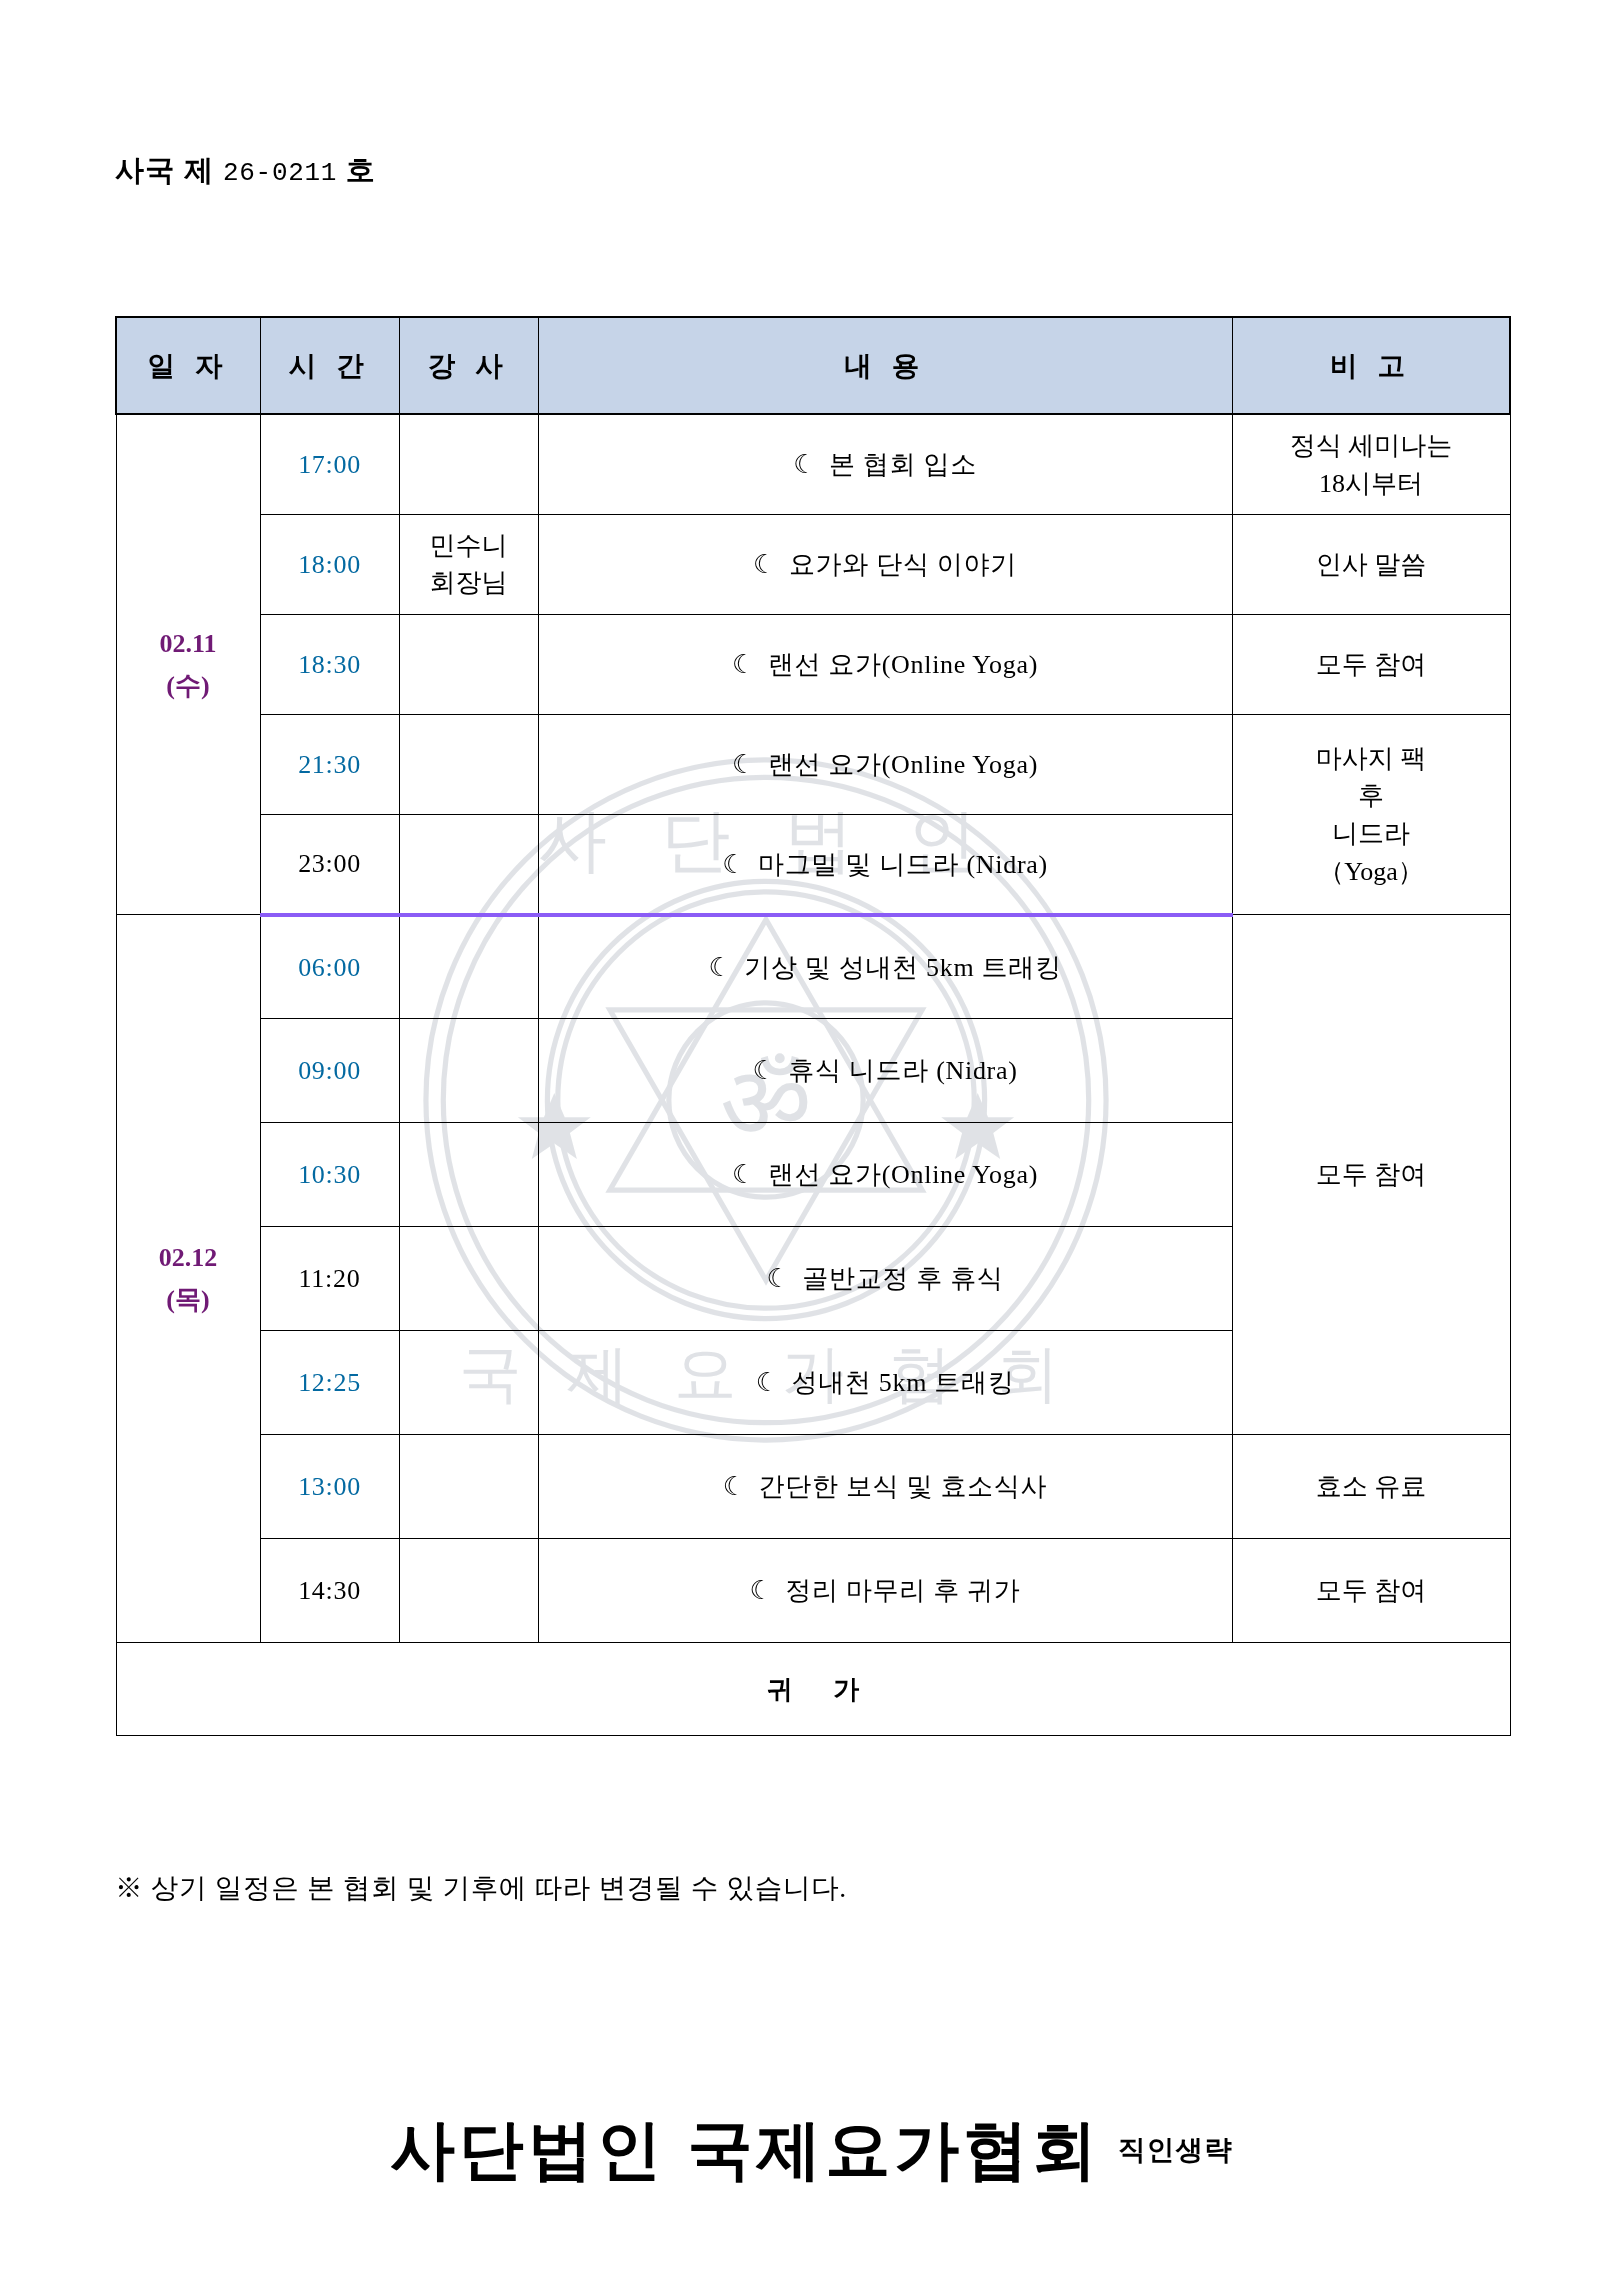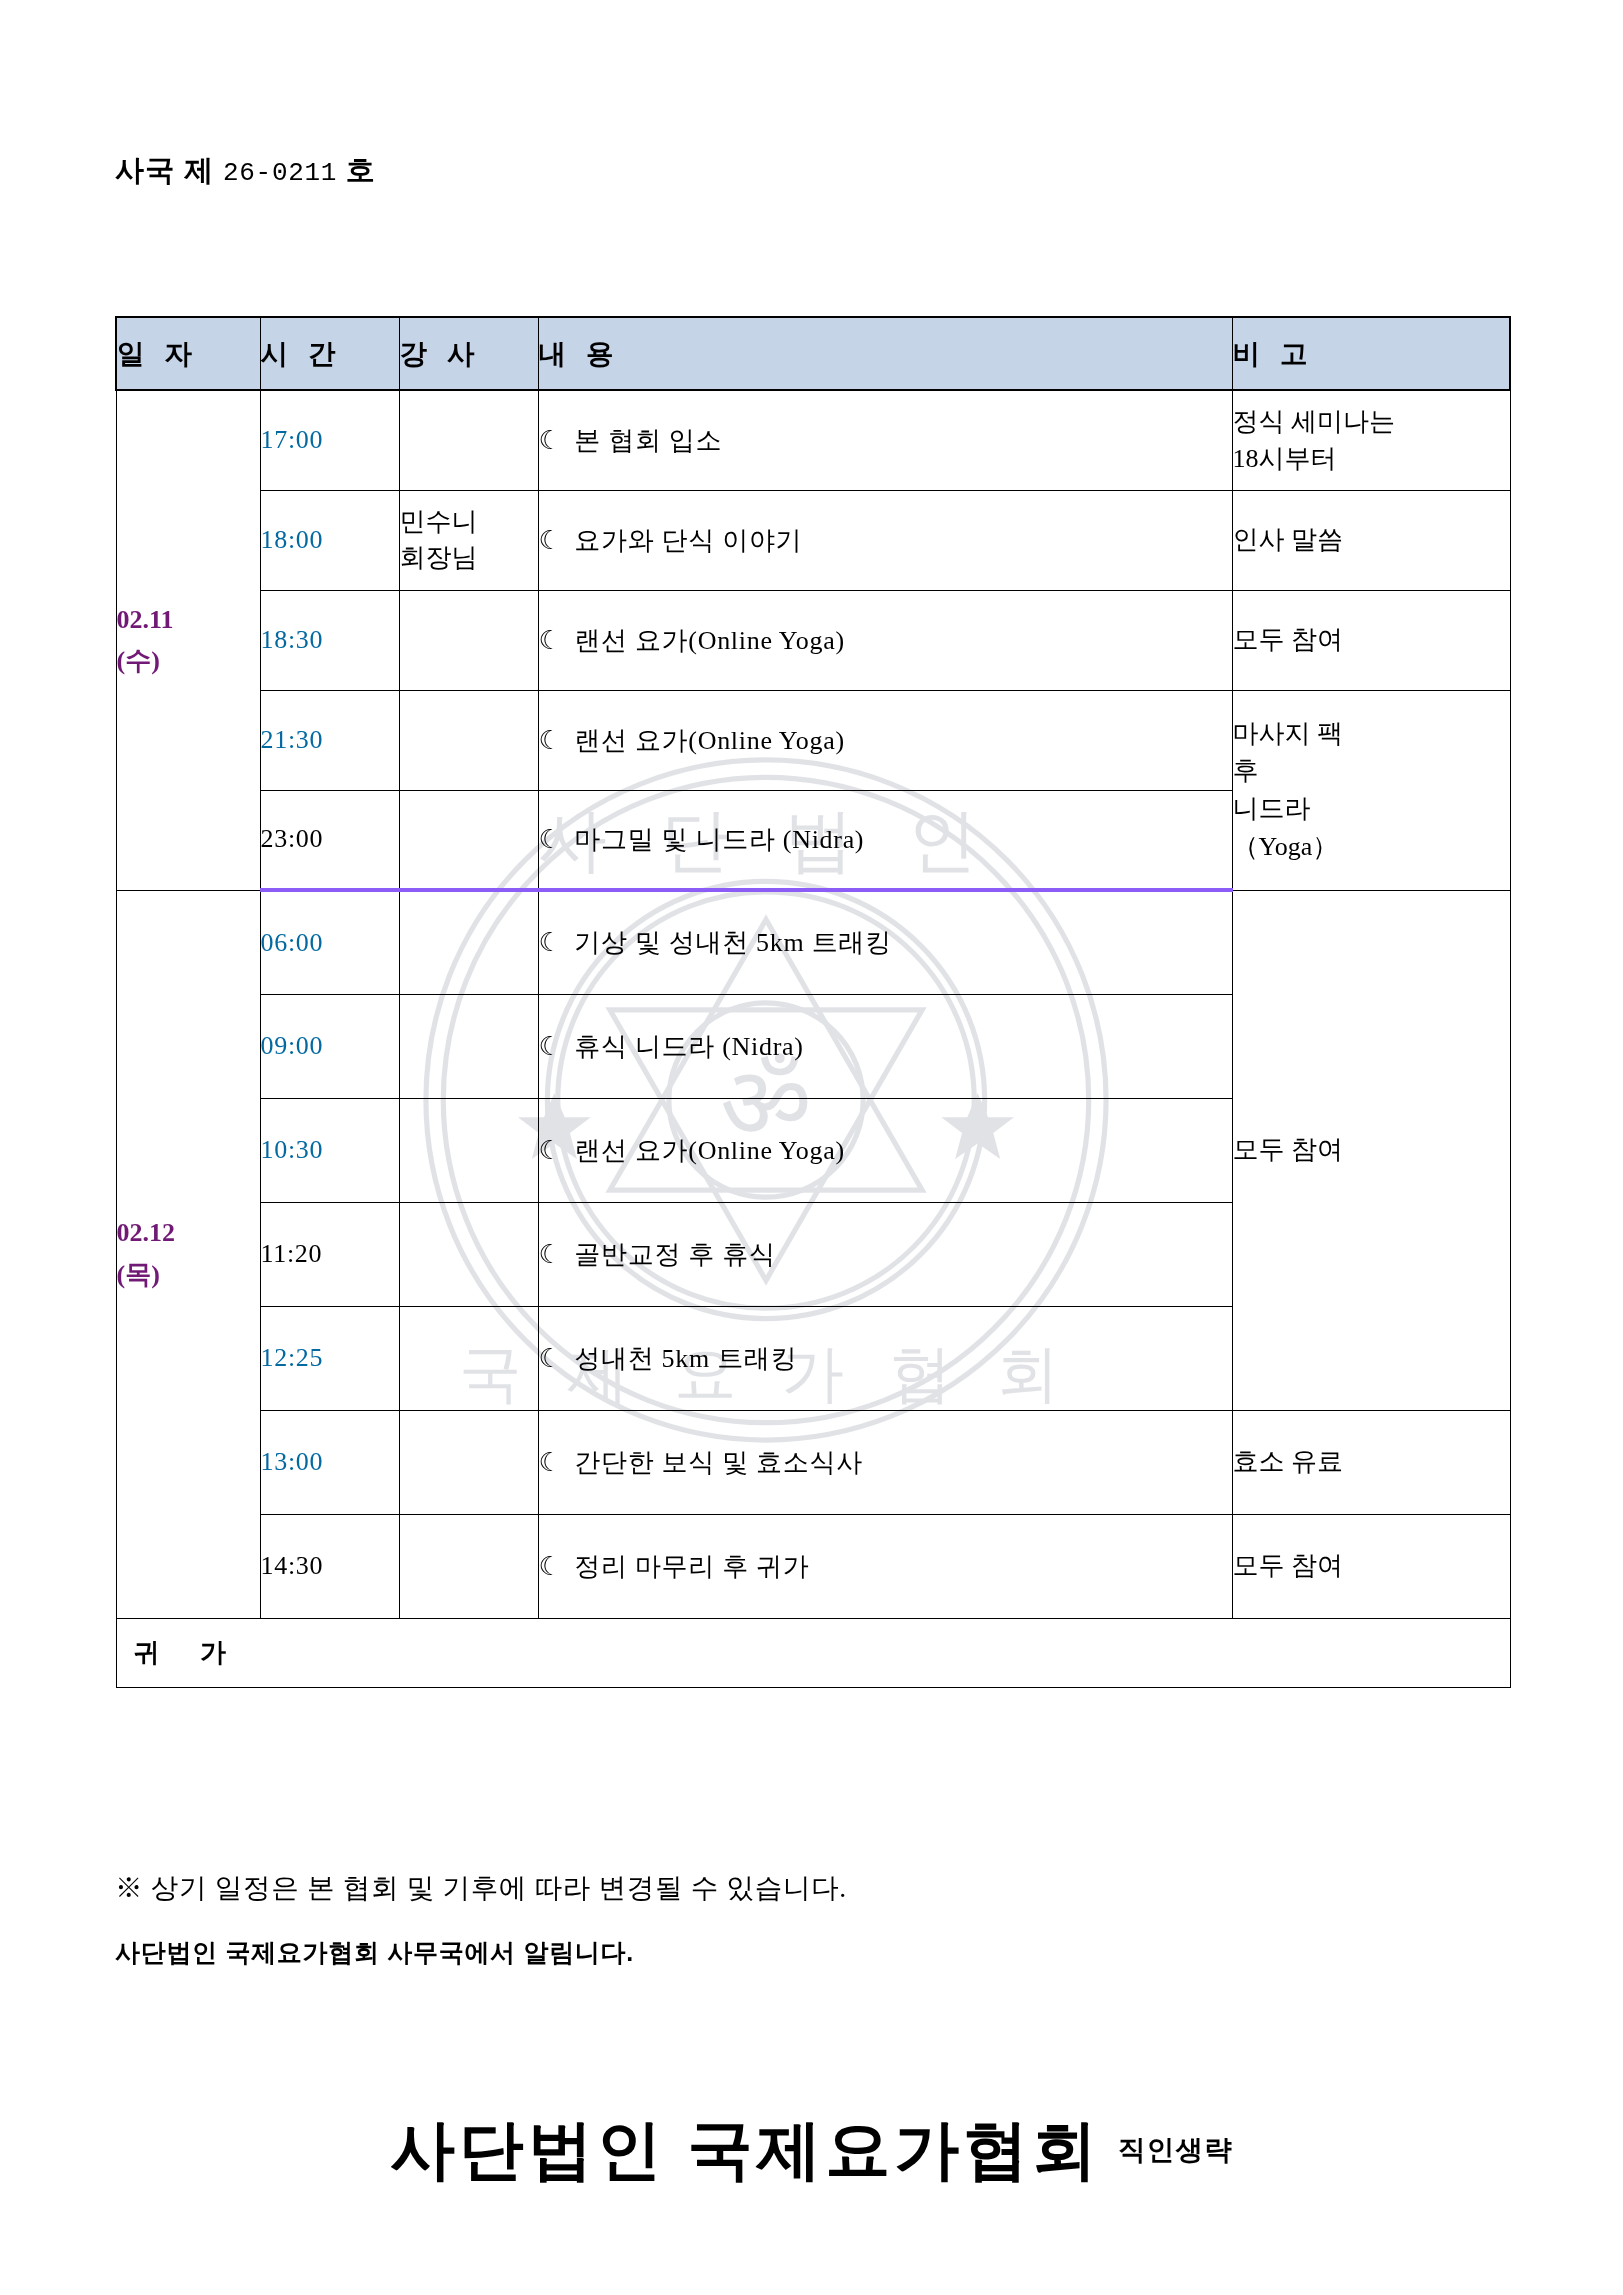--- a/index.html
+++ b/index.html
@@ -76,22 +76,22 @@
     z-index: 2;
   }
   table.schedule {
     border-collapse: collapse;
     width: 1394px;
     table-layout: fixed;
   }
   table.schedule th,
   table.schedule td {
     border: 0.7px solid #000000;
-    padding: 0;
-    text-align: left;
+    padding: 12px;
+    text-align: center;
     vertical-align: middle;
     font-size: 26px;
     background: transparent;
   }
   table.schedule thead th {
     background: #c6d4e8;
     height: 71px;
     font-size: 27.5px;
     font-weight: bold;
     letter-spacing: 6.6px;
@@ -360,20 +360,19 @@
         </tr>
 
         <tr>
           <td class="footer-cell" colspan="5">귀      가</td>
         </tr>
       </tbody>
     </table>
   </div>
 
   <div class="note-line note-1">※ 상기 일정은 본 협회 및 기후에 따라 변경될 수 있습니다.</div>
-  <div class="note-line note-2">사단법인 국제요가협회 사무국에서 알림니다.</div>
 
   <div class="org-line">
     <span class="org-name">사단법인 국제요가협회</span><span class="org-suffix">직인생략</span>
   </div>
 
 </div>
 
 
 </body></html>

